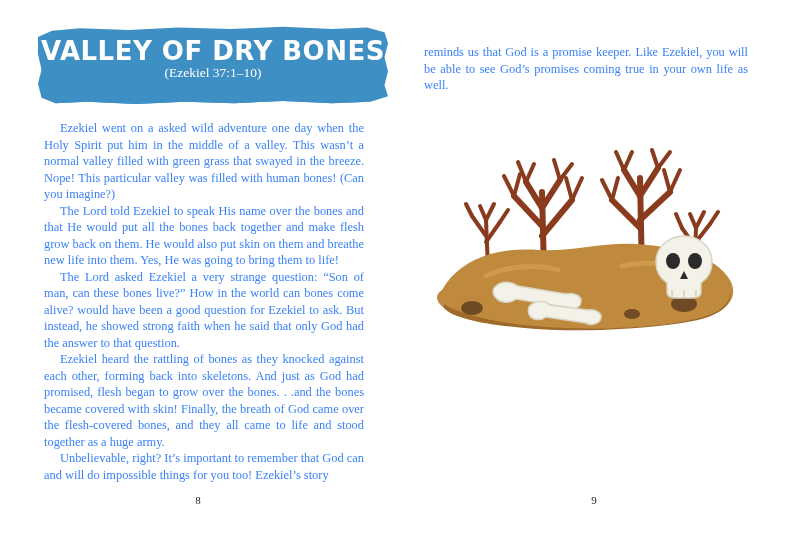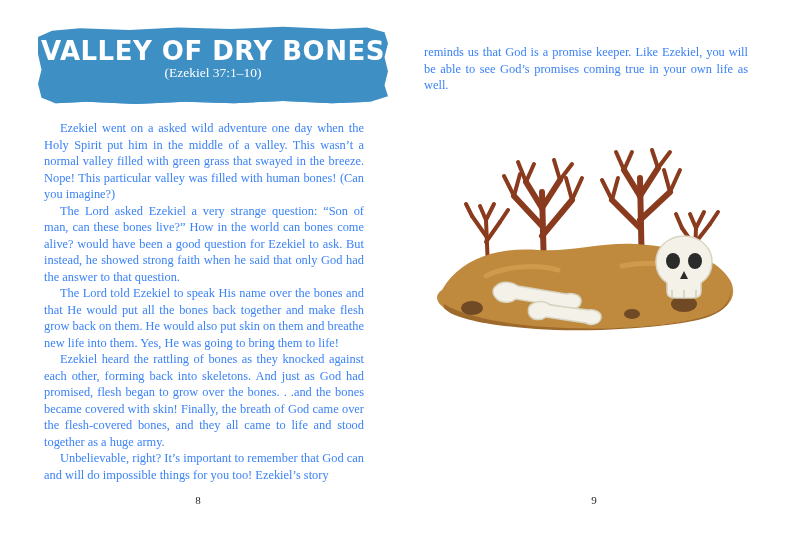--- a/index.html
+++ b/index.html
@@ -141,22 +141,22 @@
     <div class="banner-wrap">
       <div class="banner-brush"></div>
       <div class="banner-text">
         <div class="banner-title">VALLEY OF DRY BONES</div>
         <div class="banner-sub">(Ezekiel 37:1–10)</div>
       </div>
     </div>
 
     <div class="body-col">
       <p>Ezekiel went on a asked wild adventure one day when the Holy Spirit put him in the middle of a valley. This wasn’t a normal valley filled with green grass that swayed in the breeze. Nope! This particular valley was filled with human bones! (Can you imagine?)</p>
+      <p>The Lord told Ezekiel to speak His name over the bones and that He would put all the bones back together and make flesh grow back on them. He would also put skin on them and breathe new life into them. Yes, He was going to bring them to life!</p>
       <p>The Lord asked Ezekiel a very strange question: “Son of man, can these bones live?” How in the world can bones come alive? would have been a good question for Ezekiel to ask. But instead, he showed strong faith when he said that only God had the answer to that question.</p>
-      <p>The Lord told Ezekiel to speak His name over the bones and that He would put all the bones back together and make flesh grow back on them. He would also put skin on them and breathe new life into them. Yes, He was going to bring them to life!</p>
       <p>Ezekiel heard the rattling of bones as they knocked against each other, forming back into skeletons. And just as God had promised, flesh began to grow over the bones. . .and the bones became covered with skin! Finally, the breath of God came over the flesh-covered bones, and they all came to life and stood together as a huge army.</p>
       <p>Unbelievable, right? It’s important to remember that God can and will do impossible things for you too! Ezekiel’s story</p>
     </div>
 
     <div class="folio">8</div>
   </div>
 
   <div class="page page-right">
 
     <div class="body-col">

